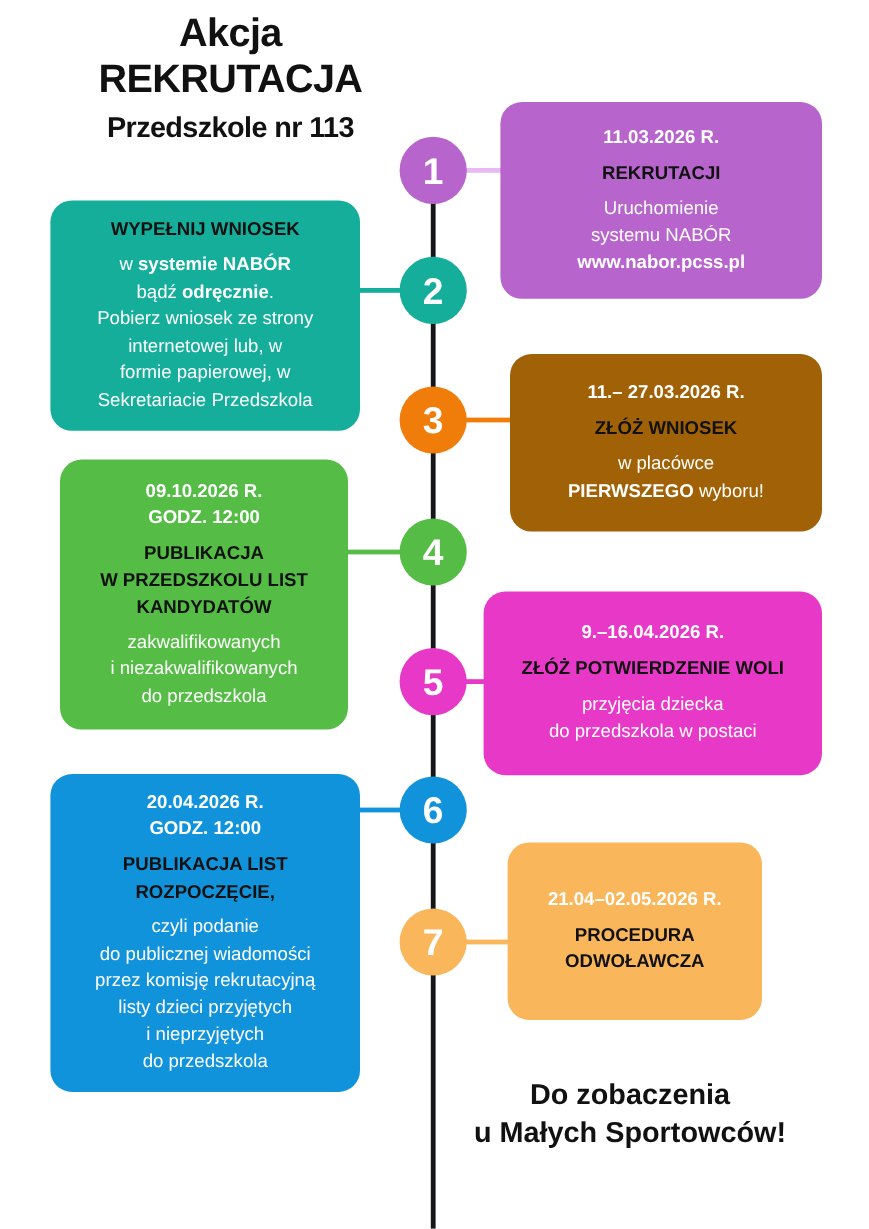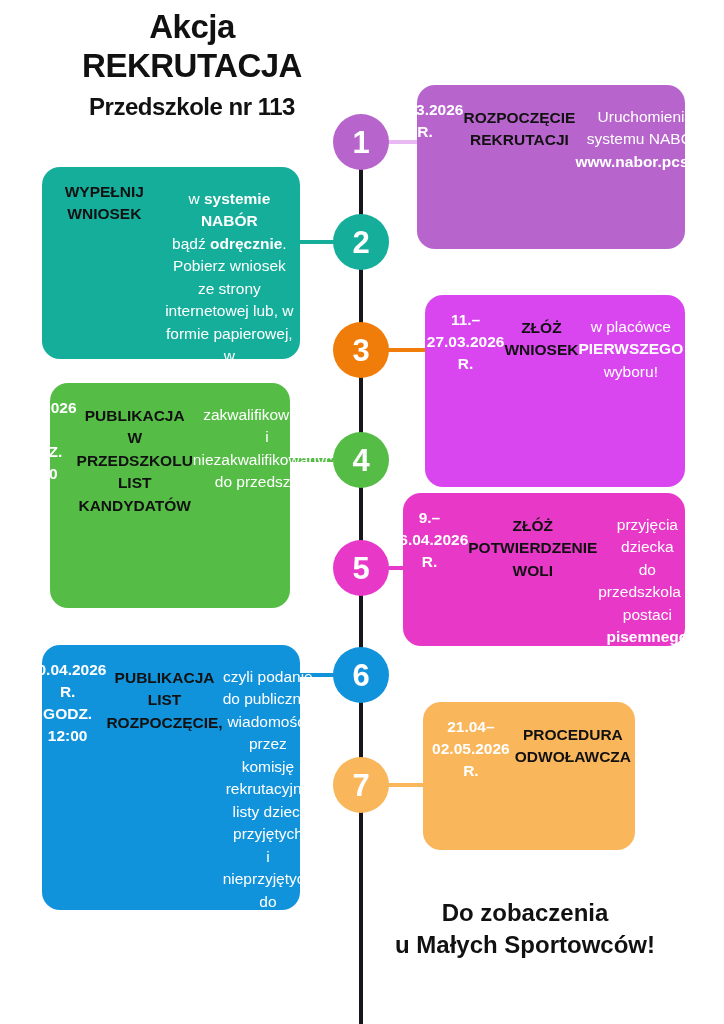--- a/index.html
+++ b/index.html
@@ -60,21 +60,21 @@
 
   
   .card {
     position: absolute;
     border-radius: 18px;
     padding: 14px 4px;
     text-align: center;
     color: #ffffff;
     z-index: 3;
     display: flex;
-    flex-direction: row;
+    flex-direction: column;
     justify-content: center;
   }
   .card .date {
     font-size: 15.5px;
     font-weight: bold;
     color: #ffffff;
     line-height: 1.42;
   }
   .card .head {
     font-size: 15.5px;
@@ -128,21 +128,20 @@
   <div class="connector" style="left:300px; top:240px; width:35px; background:#15ae9b;"></div>
   <div class="connector" style="left:387px; top:348px; width:38px; background:#f07d0a;"></div>
   <div class="connector" style="left:290px; top:458px; width:45px; background:#55bd46;"></div>
   <div class="connector" style="left:387px; top:566px; width:18px; background:#e838c8;"></div>
   <div class="connector" style="left:300px; top:673px; width:35px; background:#1193dc;"></div>
   <div class="connector" style="left:387px; top:783px; width:38px; background:#f9b65a;"></div>
 
   <div class="card" style="left:417px; top:85px; width:268px; height:164px; background:#b765cc;">
     <div class="date">11.03.2026 R.</div>
     <div class="head">
-      <div>ROZPOCZĘCIE</div>
       <div>REKRUTACJI</div>
     </div>
     <div class="body">
       <div>Uruchomienie</div>
       <div>systemu NABÓR</div>
       <div class="link">www.nabor.pcss.pl</div>
     </div>
   </div>
 
   <div class="card head-first" style="left:42px; top:167px; width:258px; height:192px; background:#15ae9b;">
@@ -152,21 +151,21 @@
     <div class="body">
       <div><span>w </span><b>systemie NABÓR</b></div>
       <div><span>bądź </span><b>odręcznie</b><span>.</span></div>
       <div>Pobierz wniosek ze strony</div>
       <div>internetowej lub, w</div>
       <div>formie papierowej, w</div>
       <div>Sekretariacie Przedszkola</div>
     </div>
   </div>
 
-  <div class="card" style="left:425px; top:295px; width:260px; height:192px; background:#d946ef;">
+  <div class="card" style="left:425px; top:295px; width:260px; height:148px; background:#a16207;">
     <div class="date">11.– 27.03.2026 R.</div>
     <div class="head">
       <div>ZŁÓŻ WNIOSEK</div>
     </div>
     <div class="body">
       <div>w placówce</div>
       <div><b>PIERWSZEGO</b><span> wyboru!</span></div>
     </div>
   </div>
 
@@ -188,21 +187,20 @@
   </div>
 
   <div class="card" style="left:403px; top:493px; width:282px; height:153px; background:#e838c8;">
     <div class="date">9.–16.04.2026 R.</div>
     <div class="head">
       <div>ZŁÓŻ POTWIERDZENIE WOLI</div>
     </div>
     <div class="body">
       <div>przyjęcia dziecka</div>
       <div>do przedszkola w postaci</div>
-      <div><b>pisemnego oświadczenia</b></div>
     </div>
   </div>
 
   <div class="card" style="left:42px; top:645px; width:258px; height:265px; background:#1193dc;">
     <div class="date">
       <div>20.04.2026 R.</div>
       <div>GODZ. 12:00</div>
     </div>
     <div class="head">
       <div>PUBLIKACJA LIST</div>

